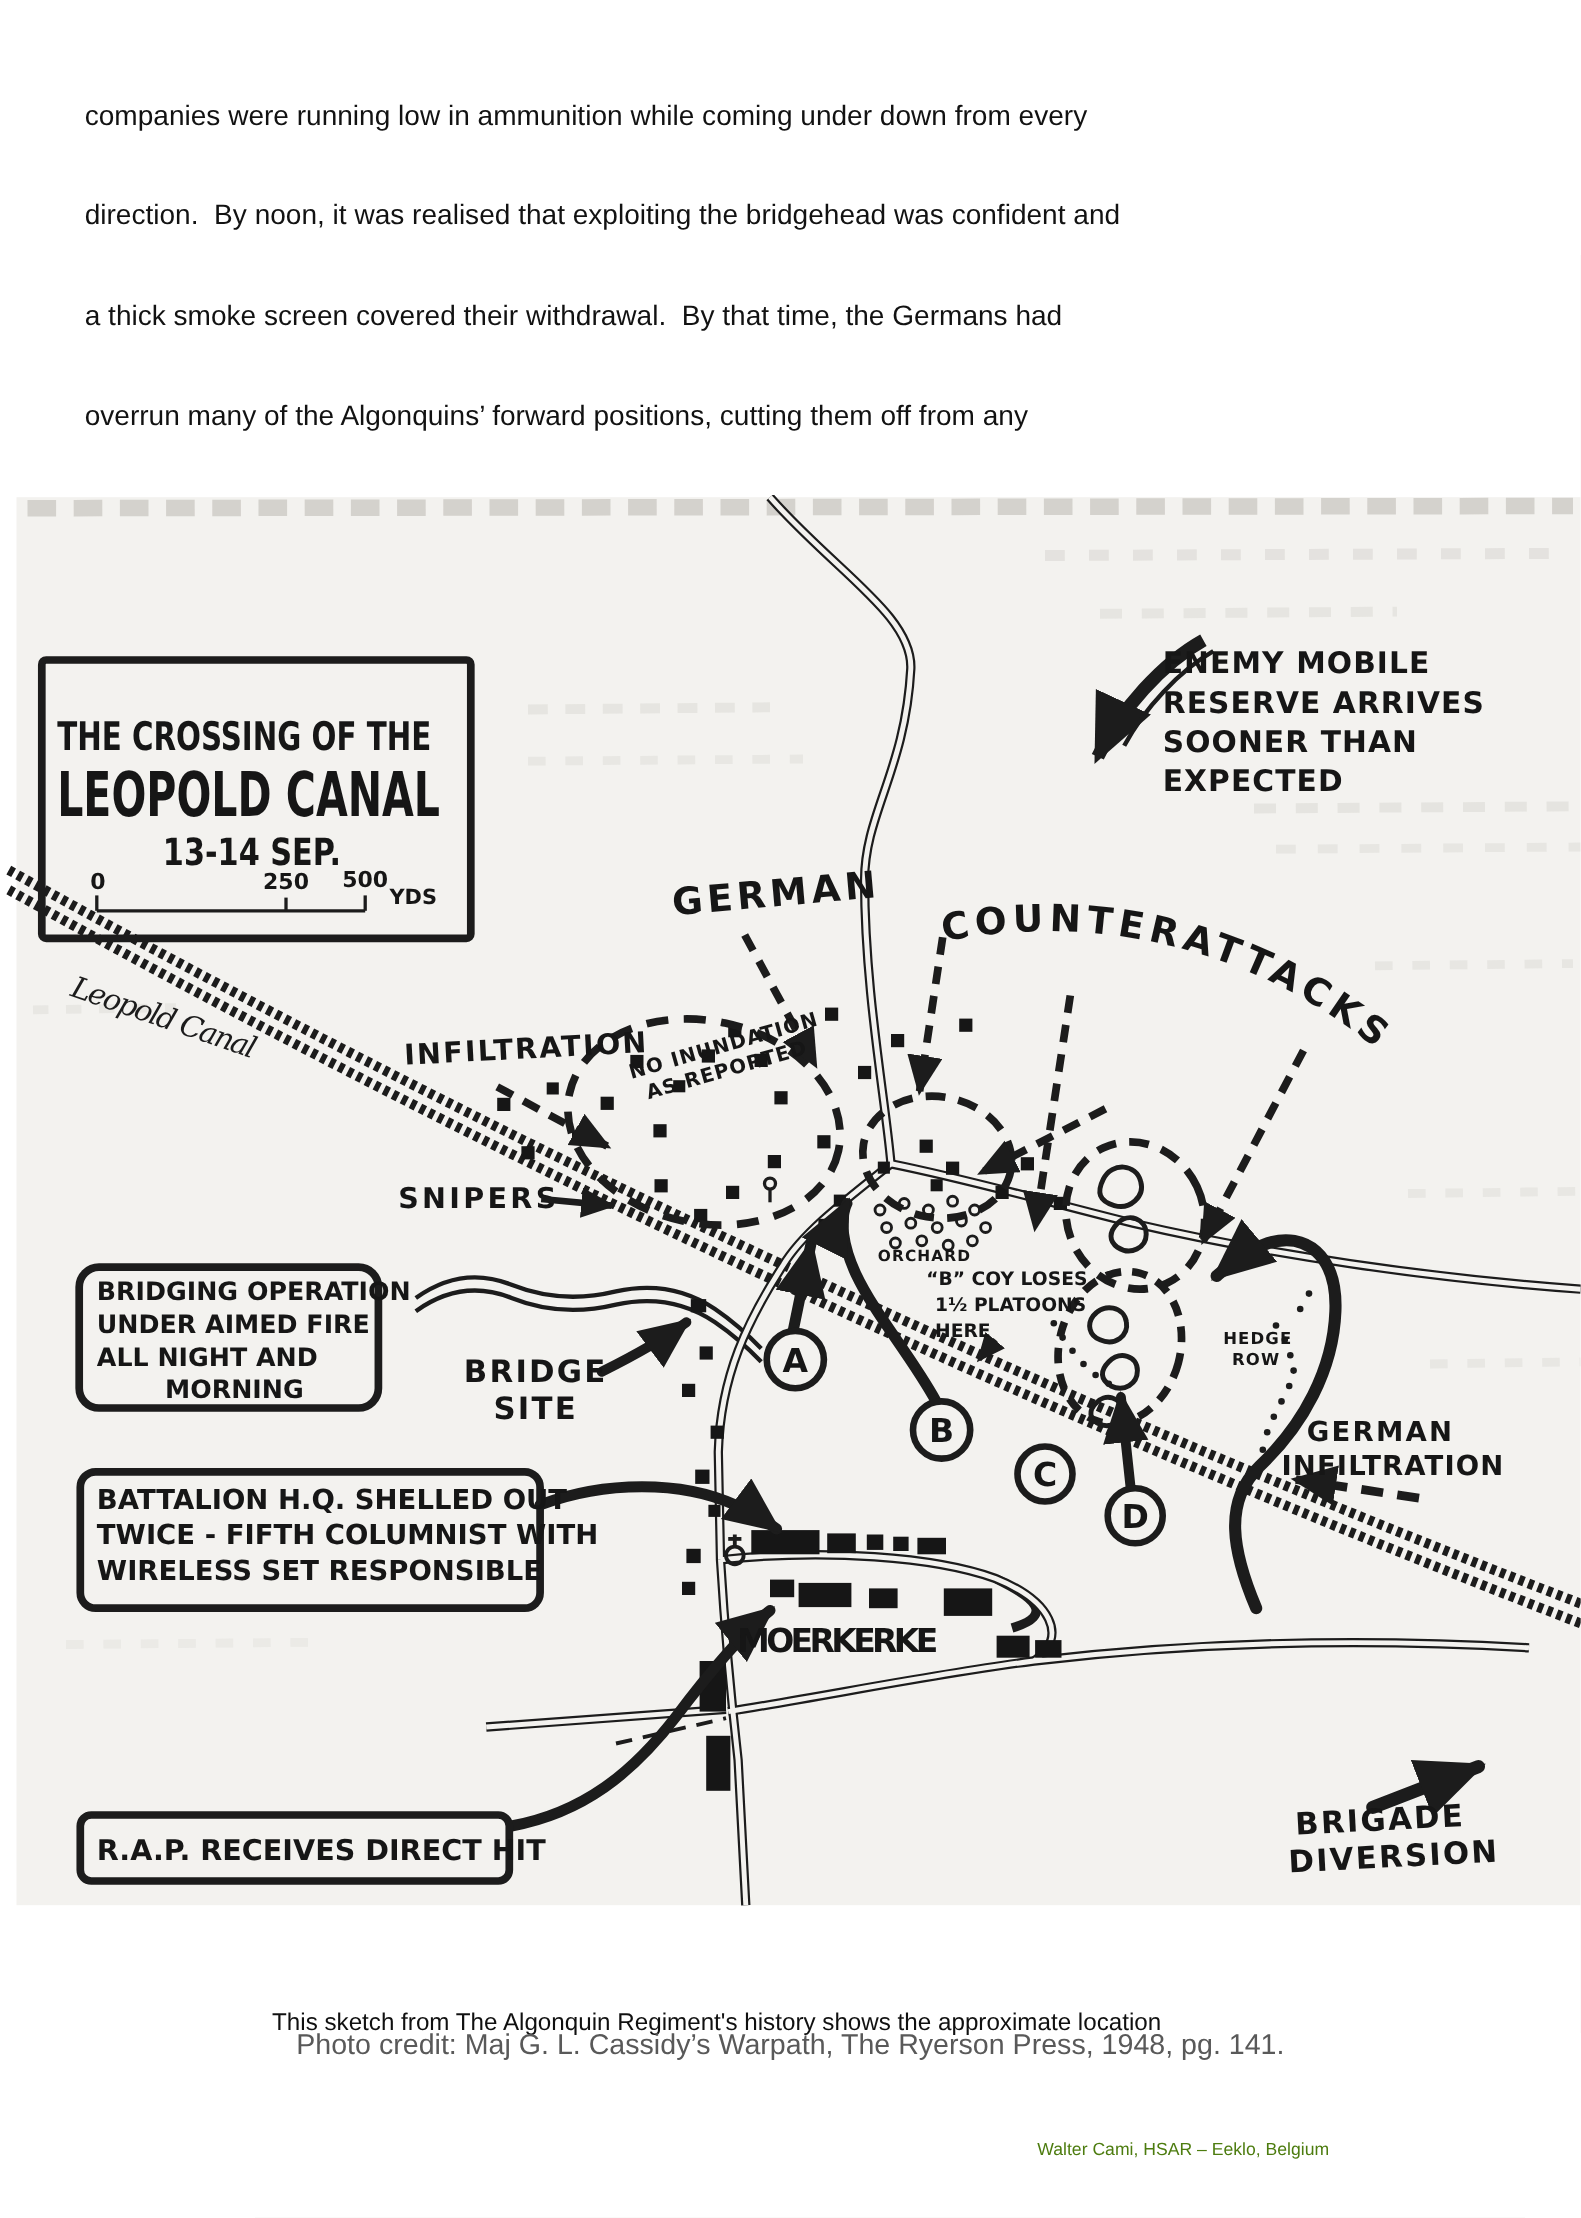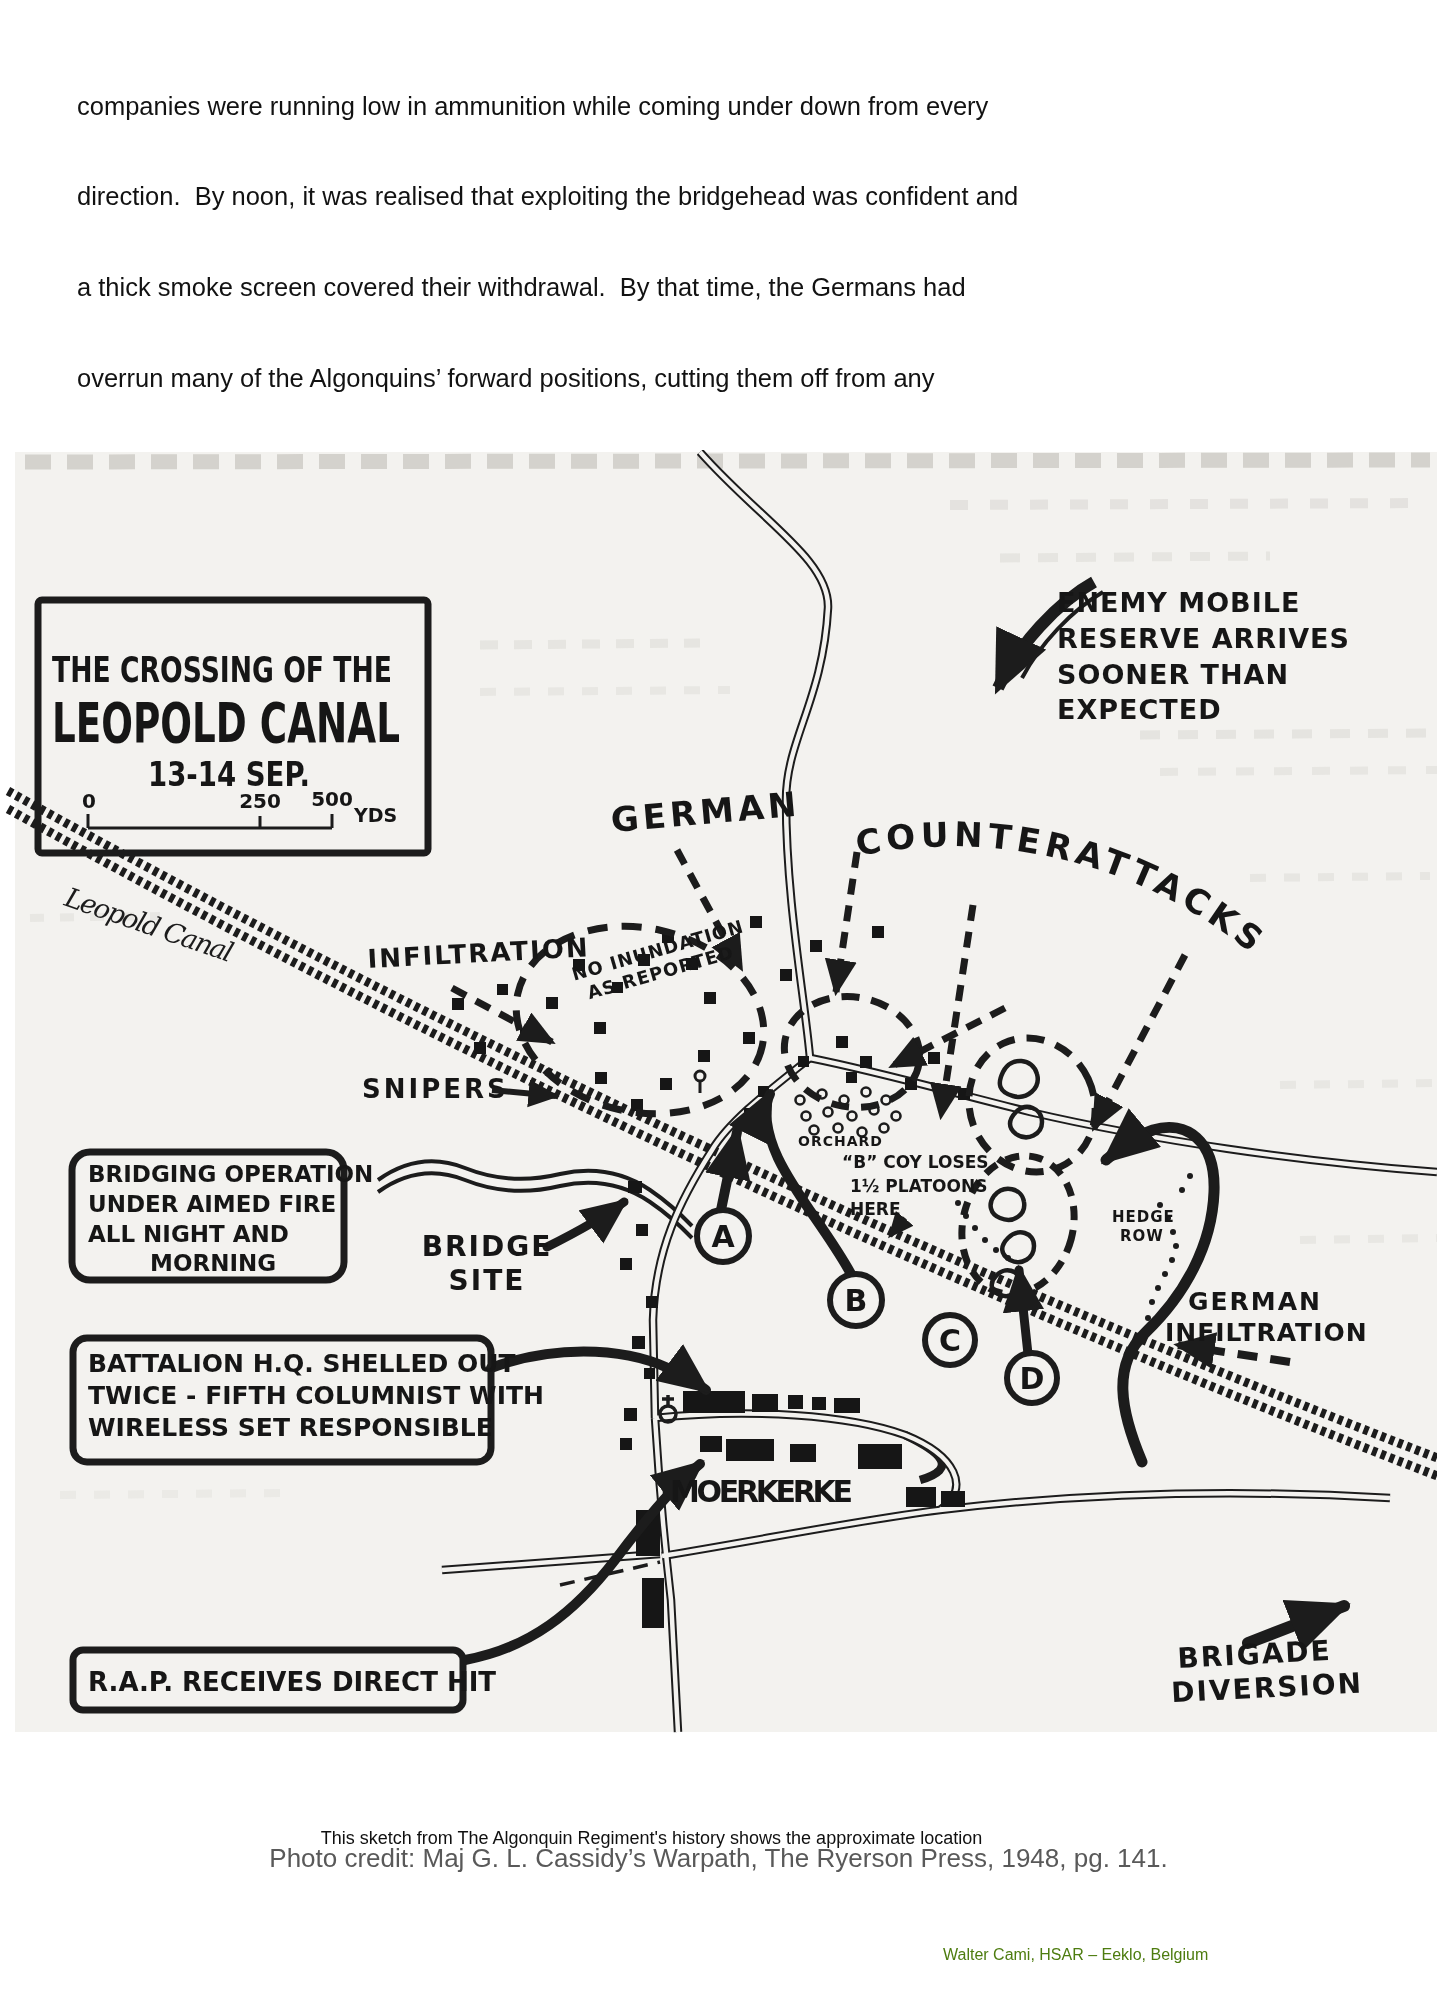--- a/index.html
+++ b/index.html
@@ -3,21 +3,21 @@
 <meta charset="utf-8">
 <style>
   html,body{margin:0;padding:0;}
   body{width:1437px;height:2016px;background:#ffffff;position:relative;
        font-family:"Liberation Sans",sans-serif;color:#141414;overflow:hidden;}
   .para{position:absolute;left:77px;top:30px;font-size:25.5px;line-height:30.3px;
         white-space:pre;color:#121212;}
   .para sup{font-size:0.62em;vertical-align:super;line-height:0;}
   .map-wrap{position:absolute;left:0;top:450px;width:1437px;height:1285px;}
   .caption{position:absolute;top:1748px;left:0;width:1303px;text-align:center;
-           font-size:18px;line-height:36px;color:#101010;white-space:pre;}
+           font-size:22px;line-height:36px;color:#101010;white-space:pre;}
   .credit{position:absolute;top:1843px;left:0;width:1437px;text-align:center;
           font-size:26px;color:#595959;}
   .attribution{position:absolute;top:1946px;left:943px;font-size:16px;color:#4d7c0f;}
   .mlabel{font-family:"DejaVu Sans",sans-serif;font-weight:bold;fill:#161616;}
   .hand{font-family:"DejaVu Serif",serif;font-style:italic;fill:#1c1c1c;}
   .ink{stroke:#1c1c1c;fill:none;}
   .paperfill{fill:#f3f2ef;}
 </style>
 </head>
 <body>

